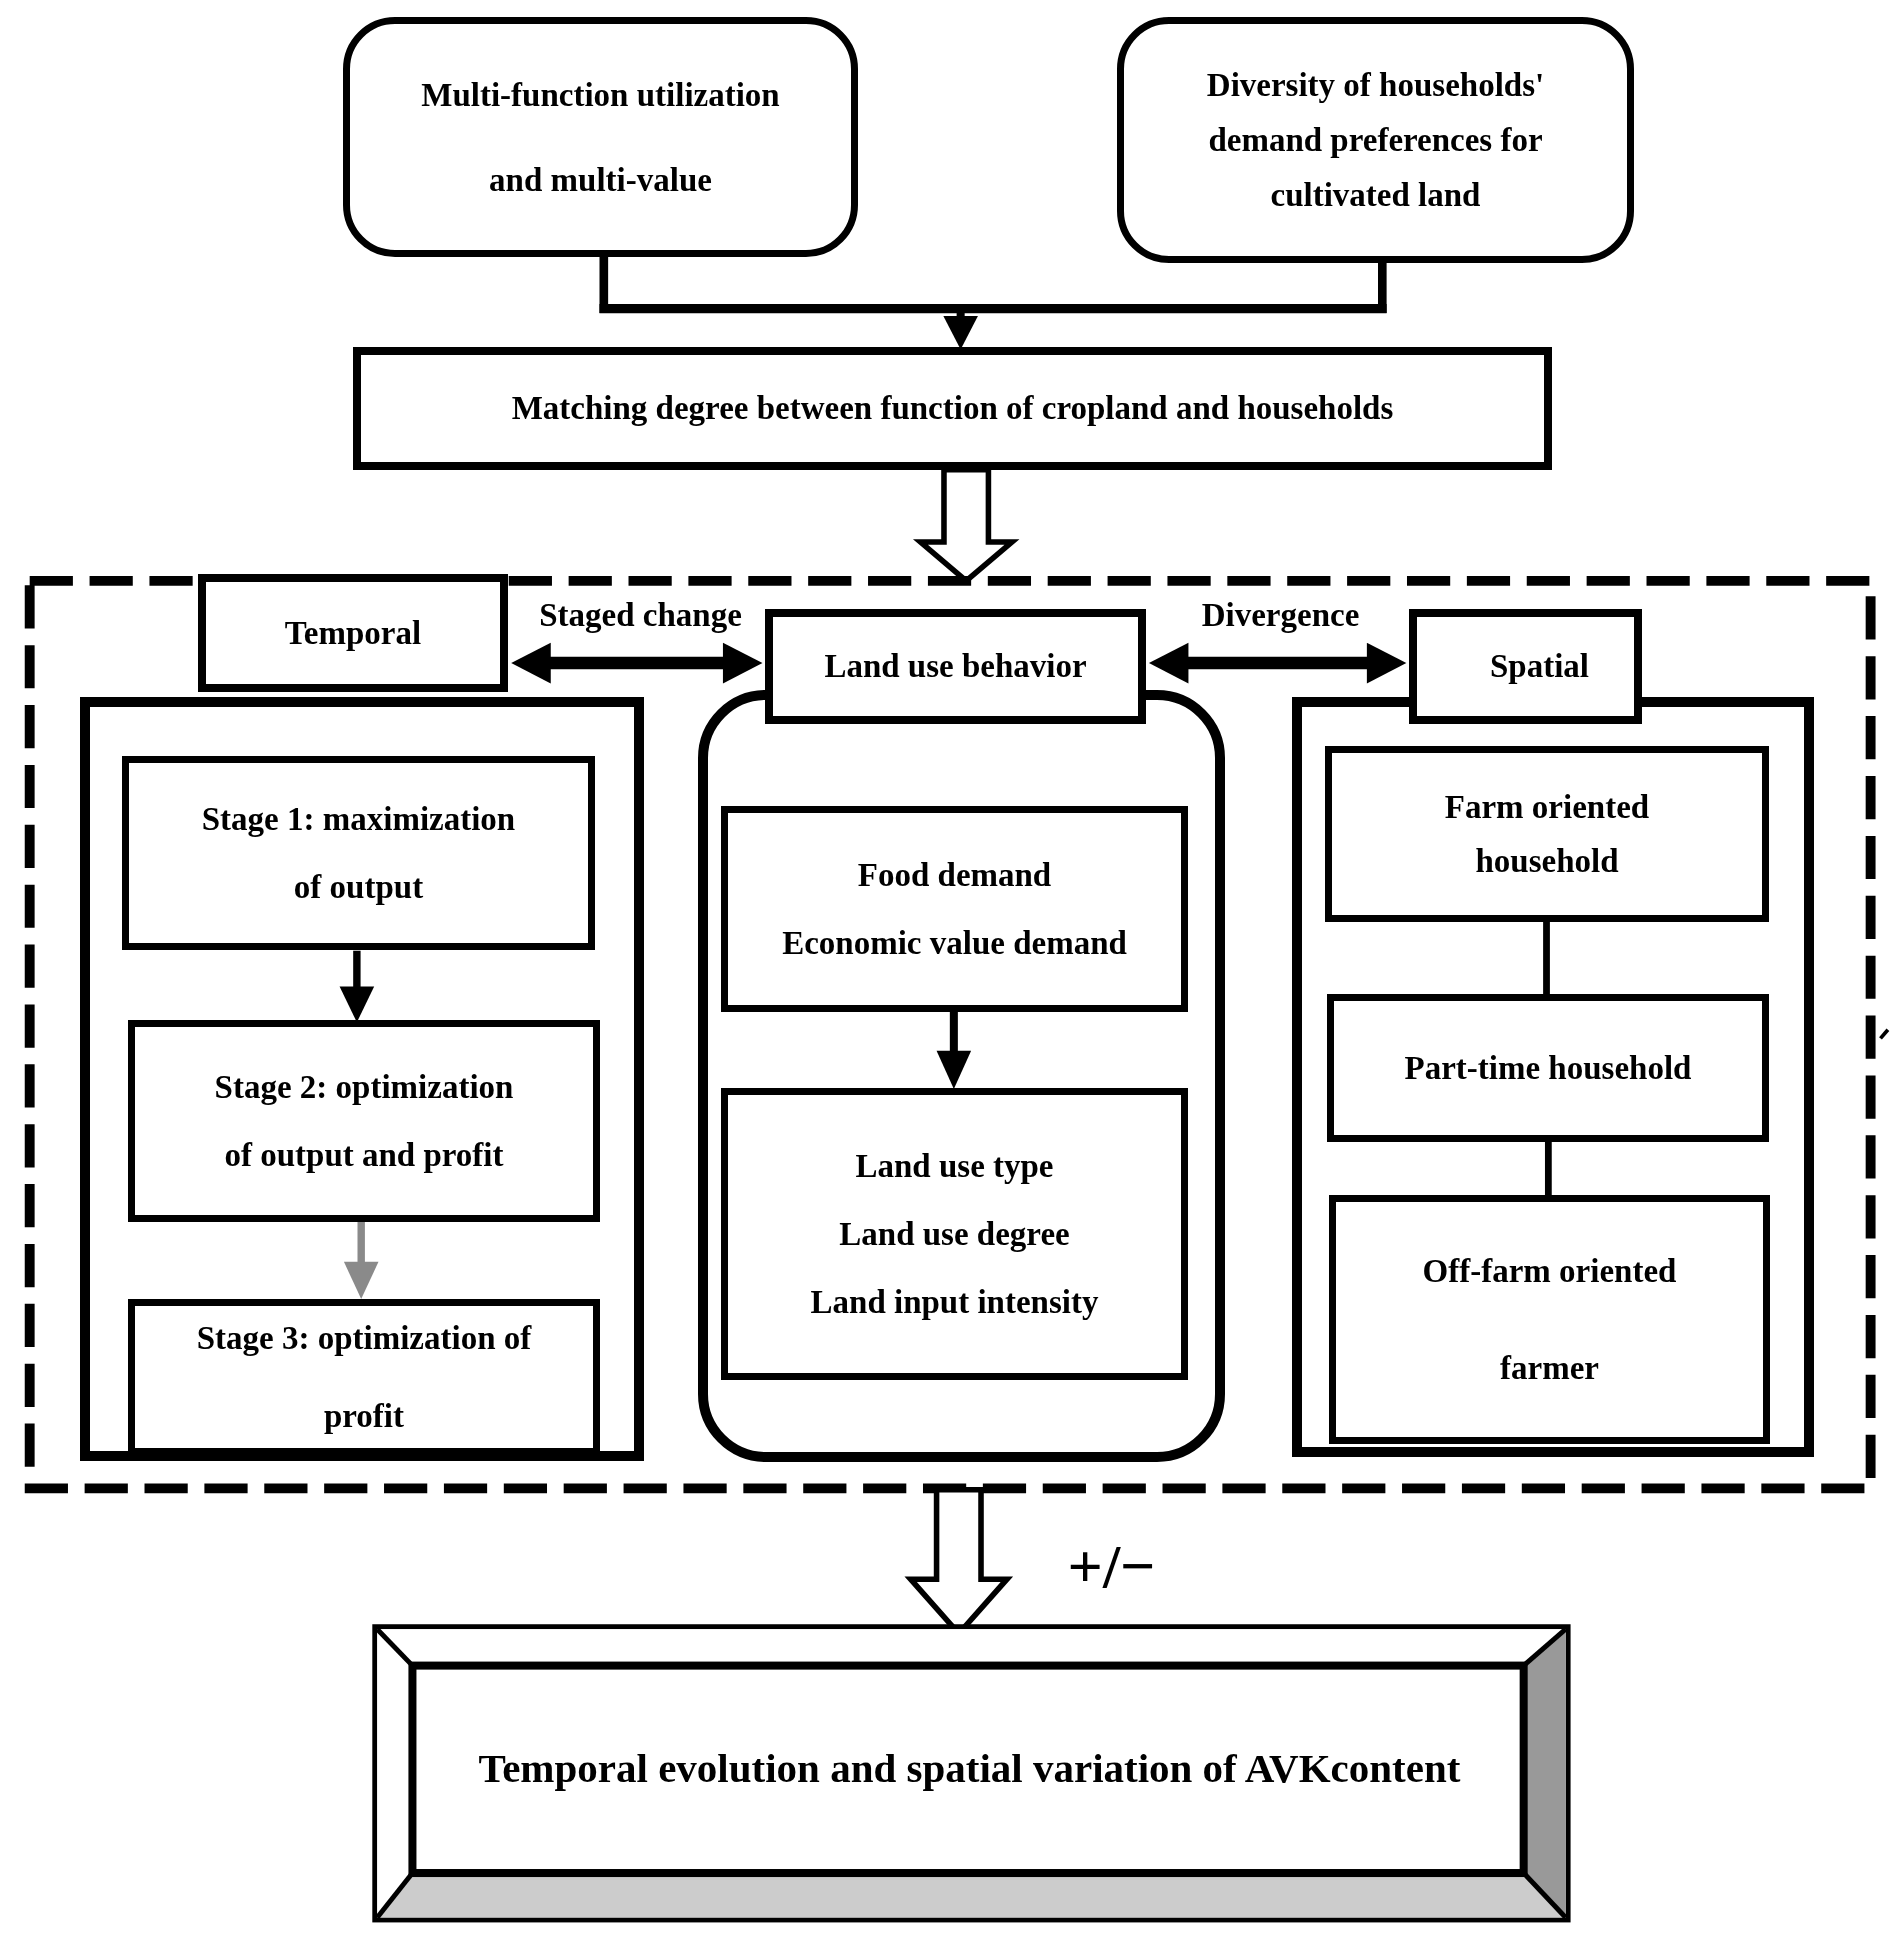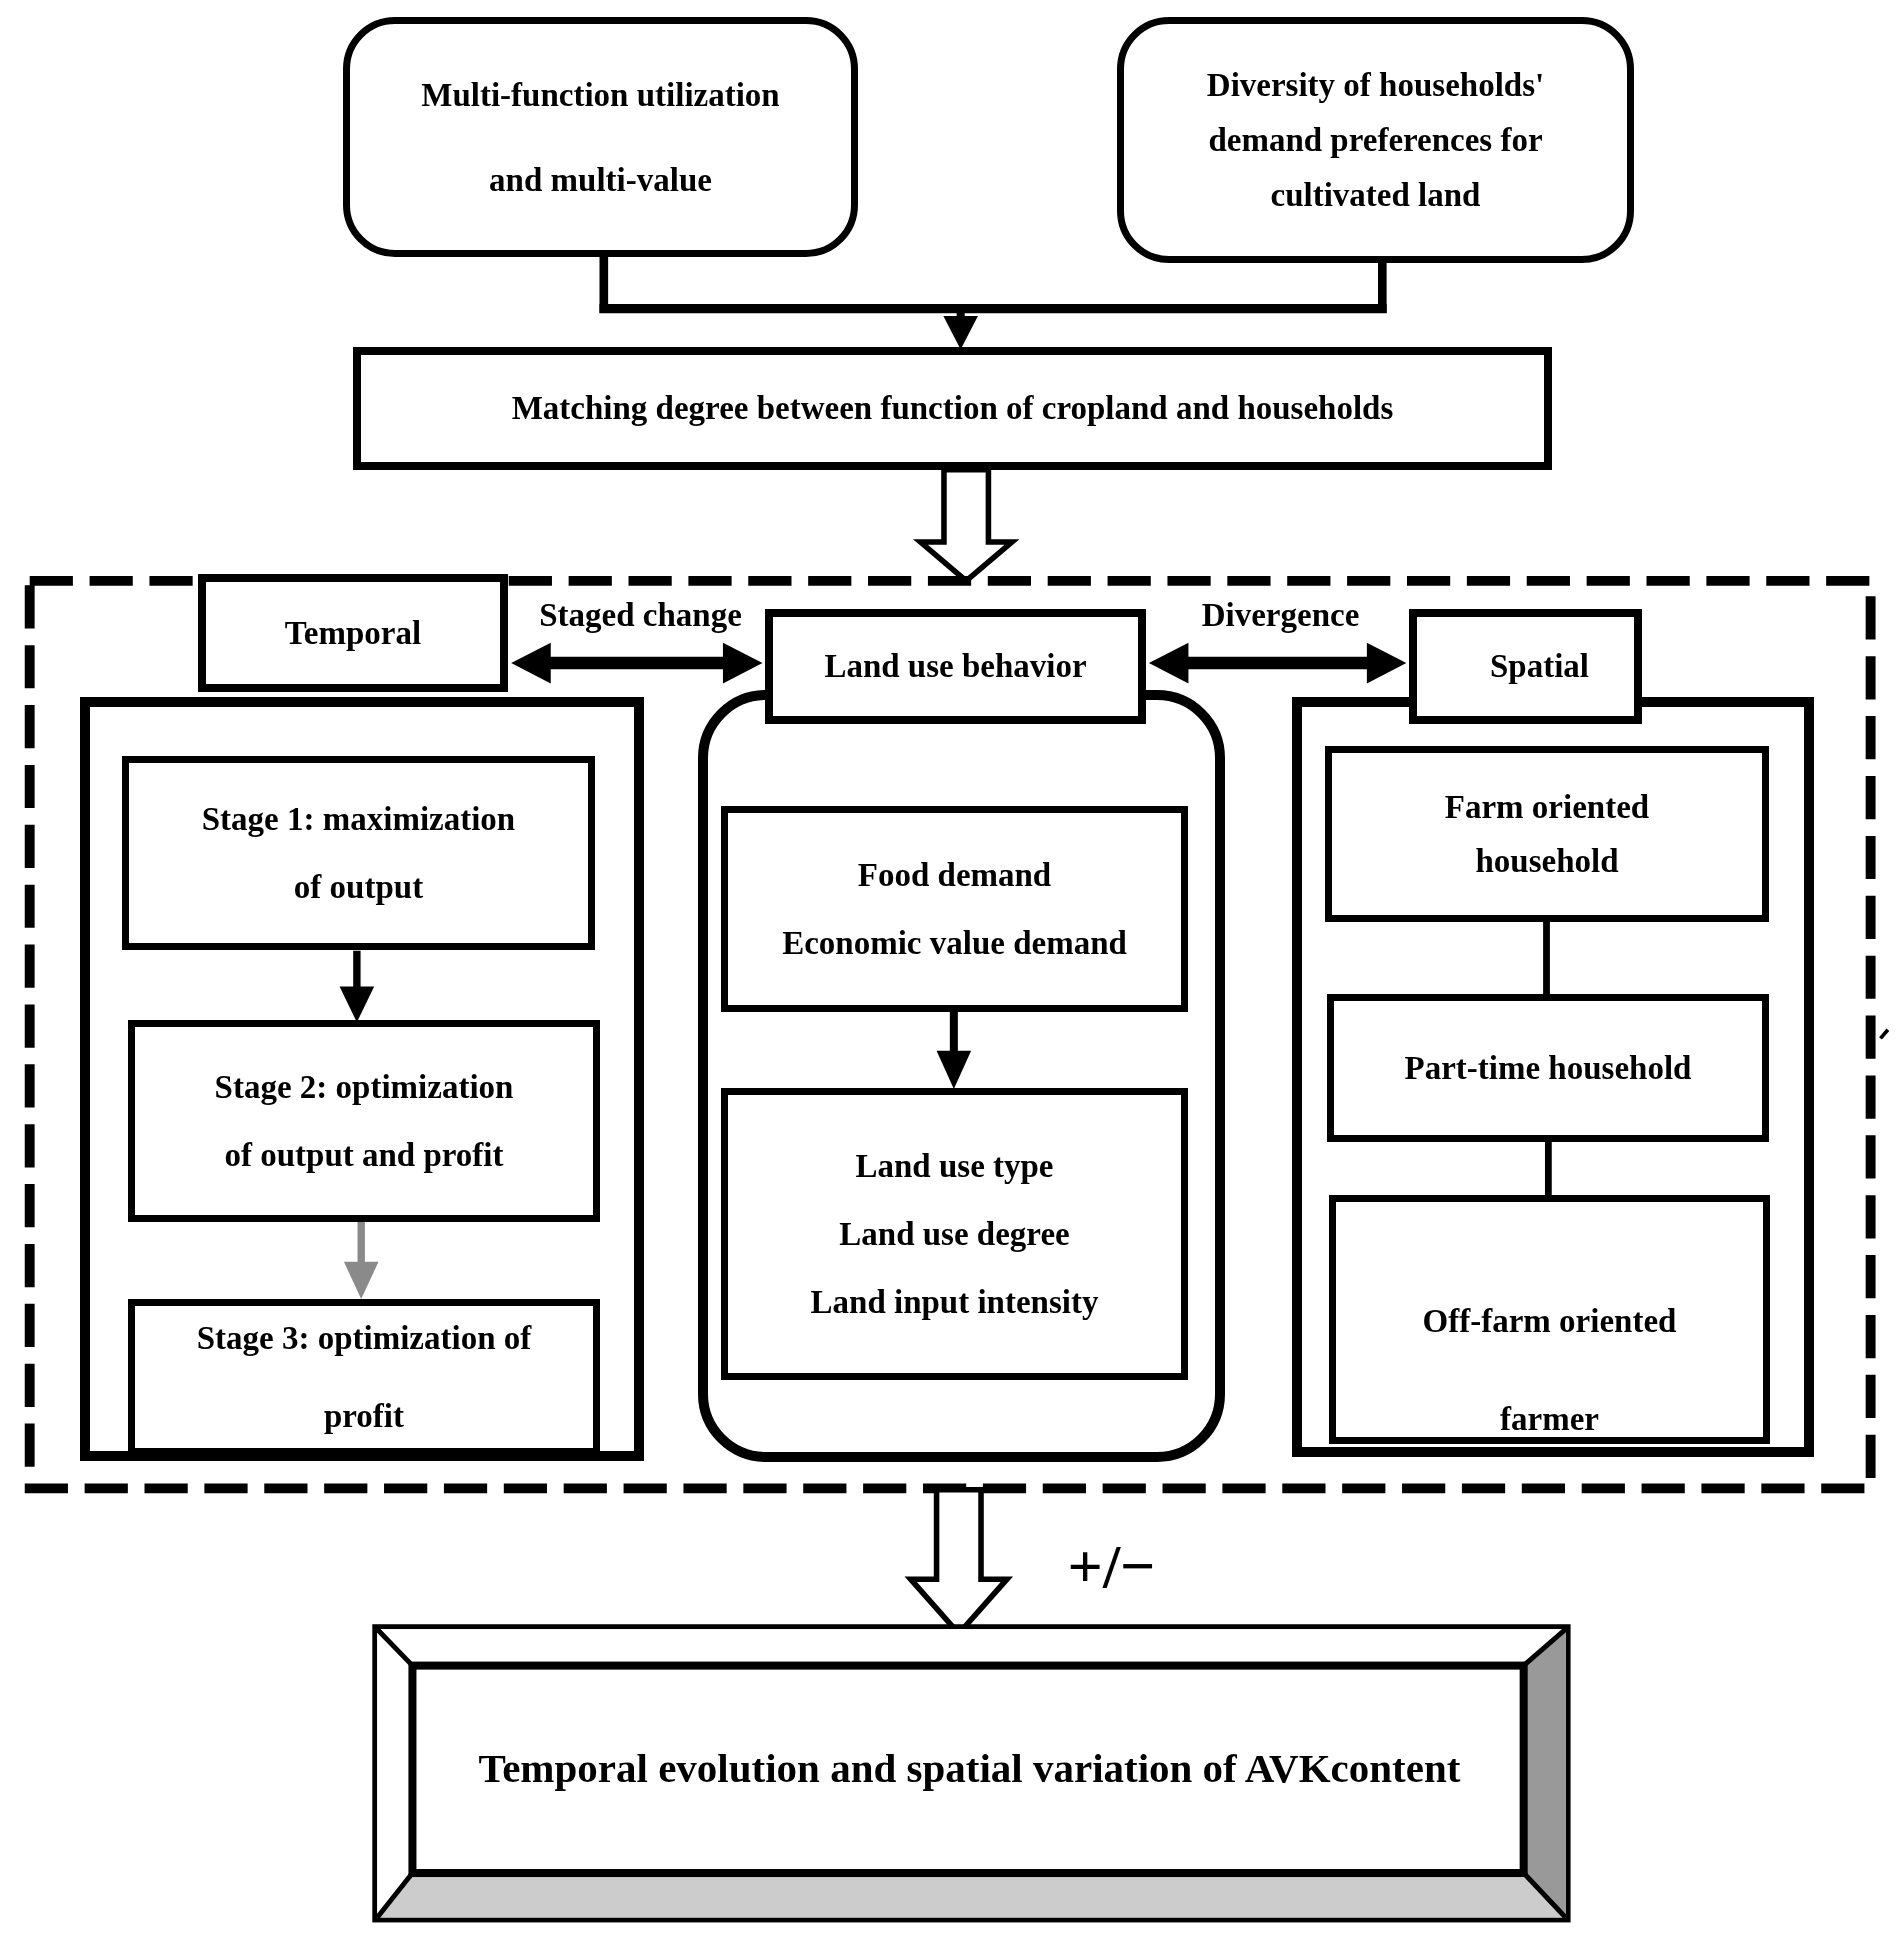--- a/index.html
+++ b/index.html
@@ -49,21 +49,21 @@
     font-size: 33px;
     z-index: 2;
     background: transparent;
   }
   .rounded { border-radius: 52px; }
   .gap-lg { row-gap: 49px; }
   .gap-md { row-gap: 32px; }
   .gap-md2 { row-gap: 42px; }
   .gap-sm { row-gap: 18.5px; }
   .gap-farm { row-gap: 17.3px; }
-  .gap-off { row-gap: 61px; justify-content: flex-end; }
+  .gap-off { row-gap: 61px; }
   #box-tl { left: 343px; top: 17.3px; width: 515px; height: 240px; }
   #box-tr { left: 1117px; top: 17.3px; width: 517px; height: 246px; }
   #box-match { left: 353px; top: 347px; width: 1199px; height: 123px; border-width: 8px; }
   #hdr-temporal { left: 198px; top: 574px; width: 310px; height: 118px; border-width: 8px; }
   #hdr-landuse { left: 765px; top: 609px; width: 381px; height: 115px; border-width: 8px; }
   #hdr-spatial { left: 1409px; top: 609px; width: 233px; height: 115px; border-width: 8px; padding-left: 28px; }
   #lbl-staged { left: 520px; top: 591px; width: 241px; height: 48px; }
   #lbl-divergence { left: 1160px; top: 591px; width: 241px; height: 48px; }
   #cont-temporal { left: 80px; top: 697px; width: 564px; height: 764px; }
   #cont-landuse { left: 698px; top: 690px; width: 527px; height: 772px; border-radius: 68px; }

